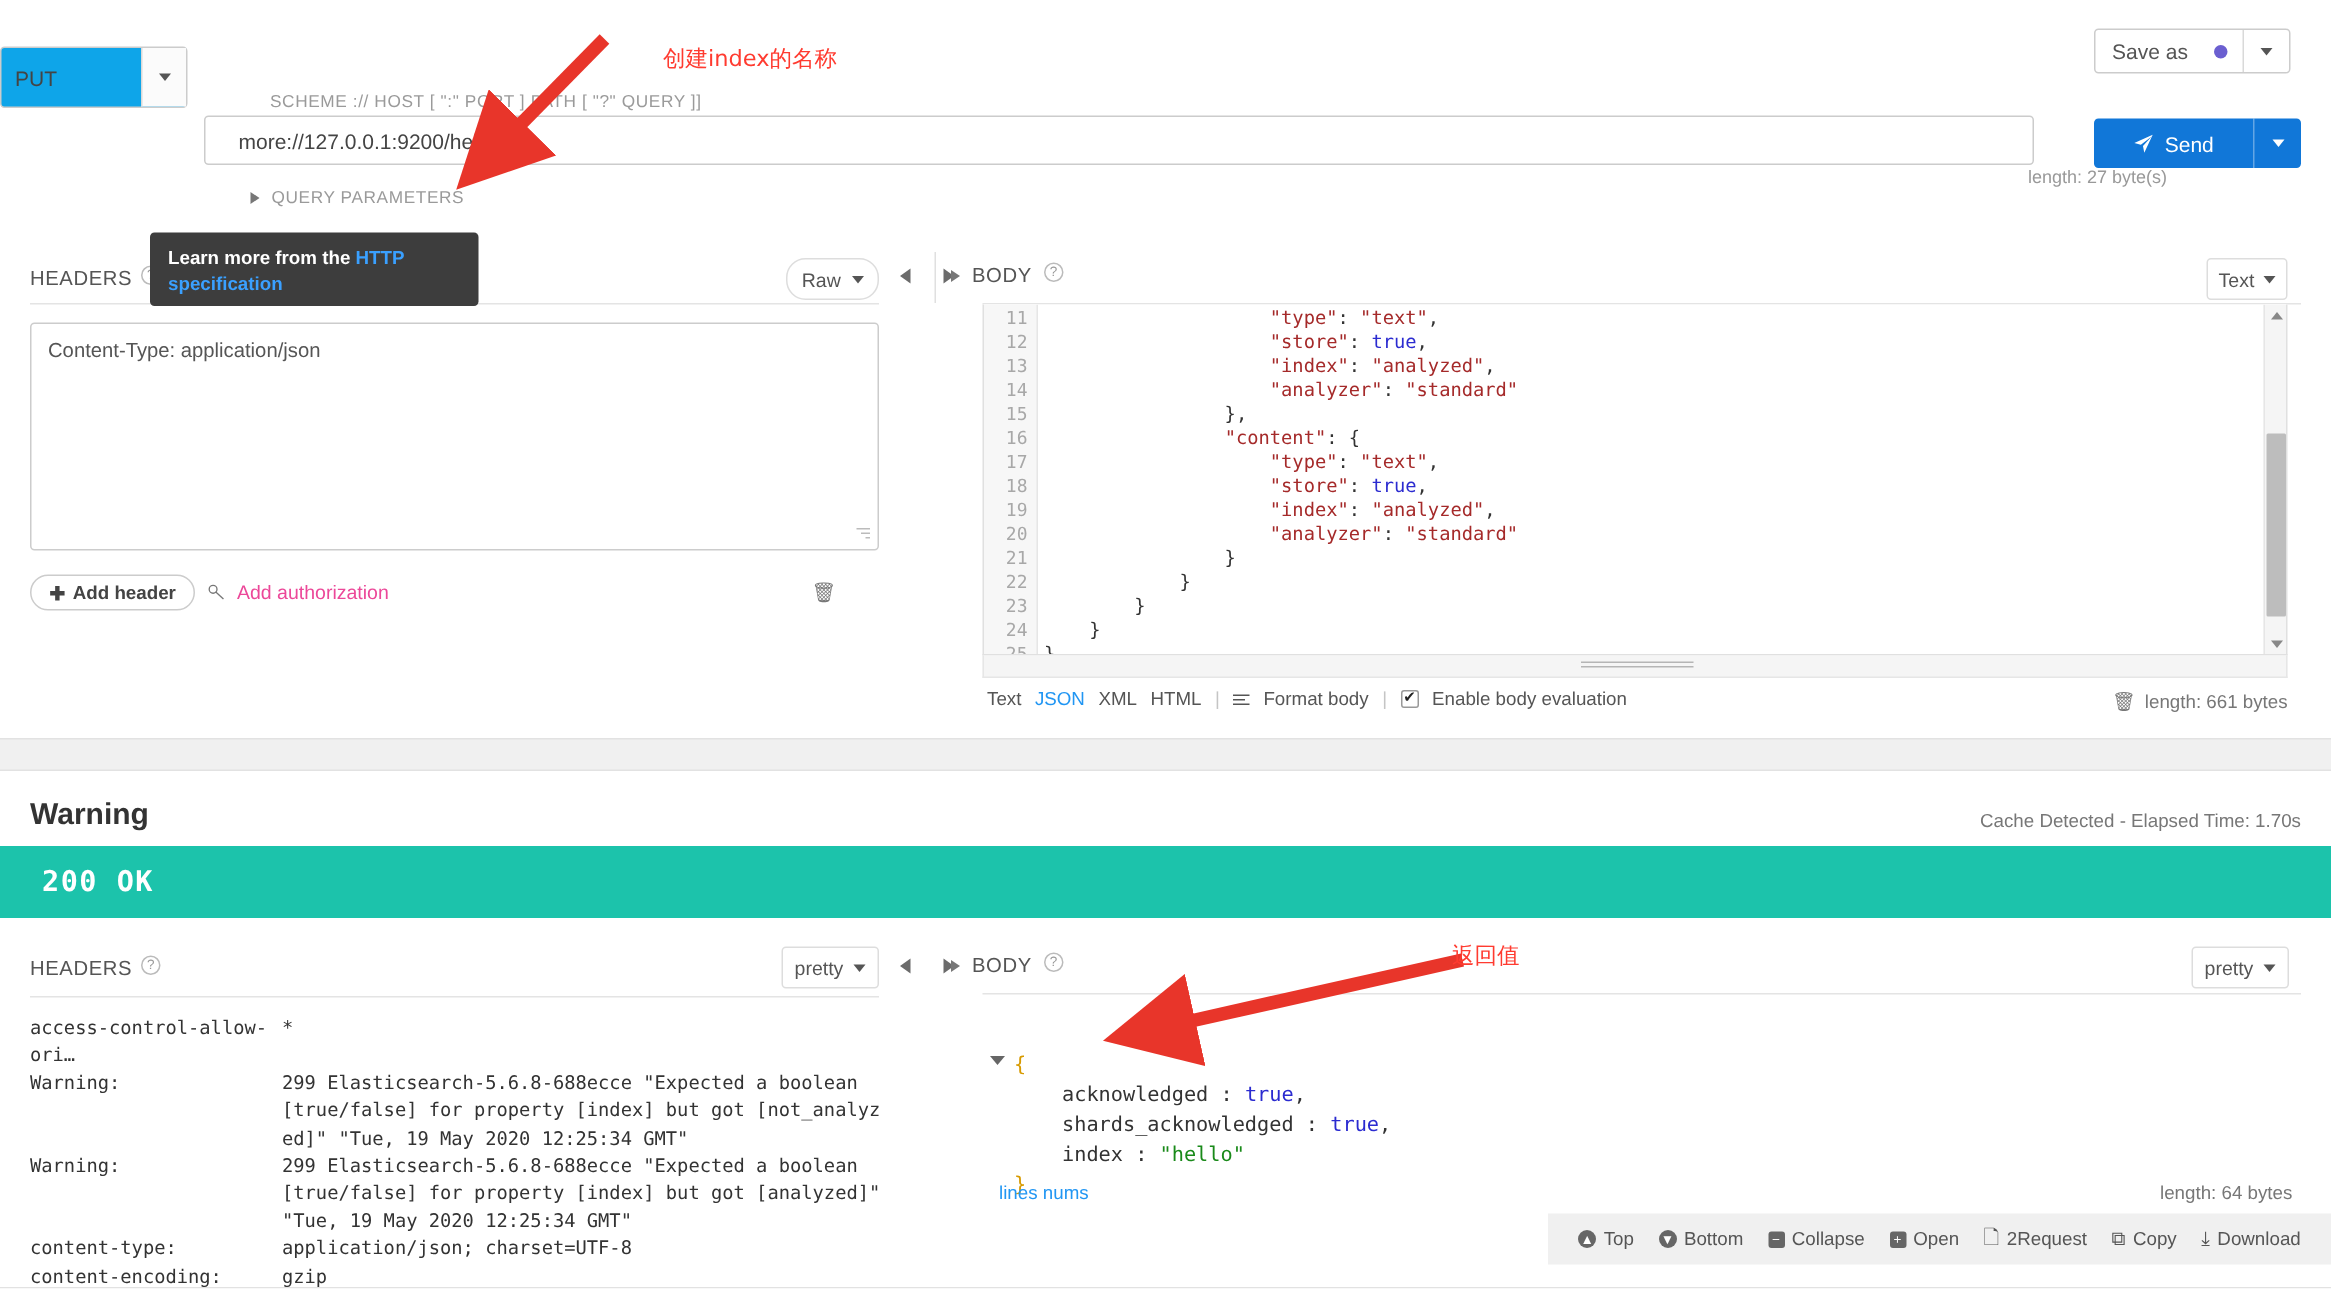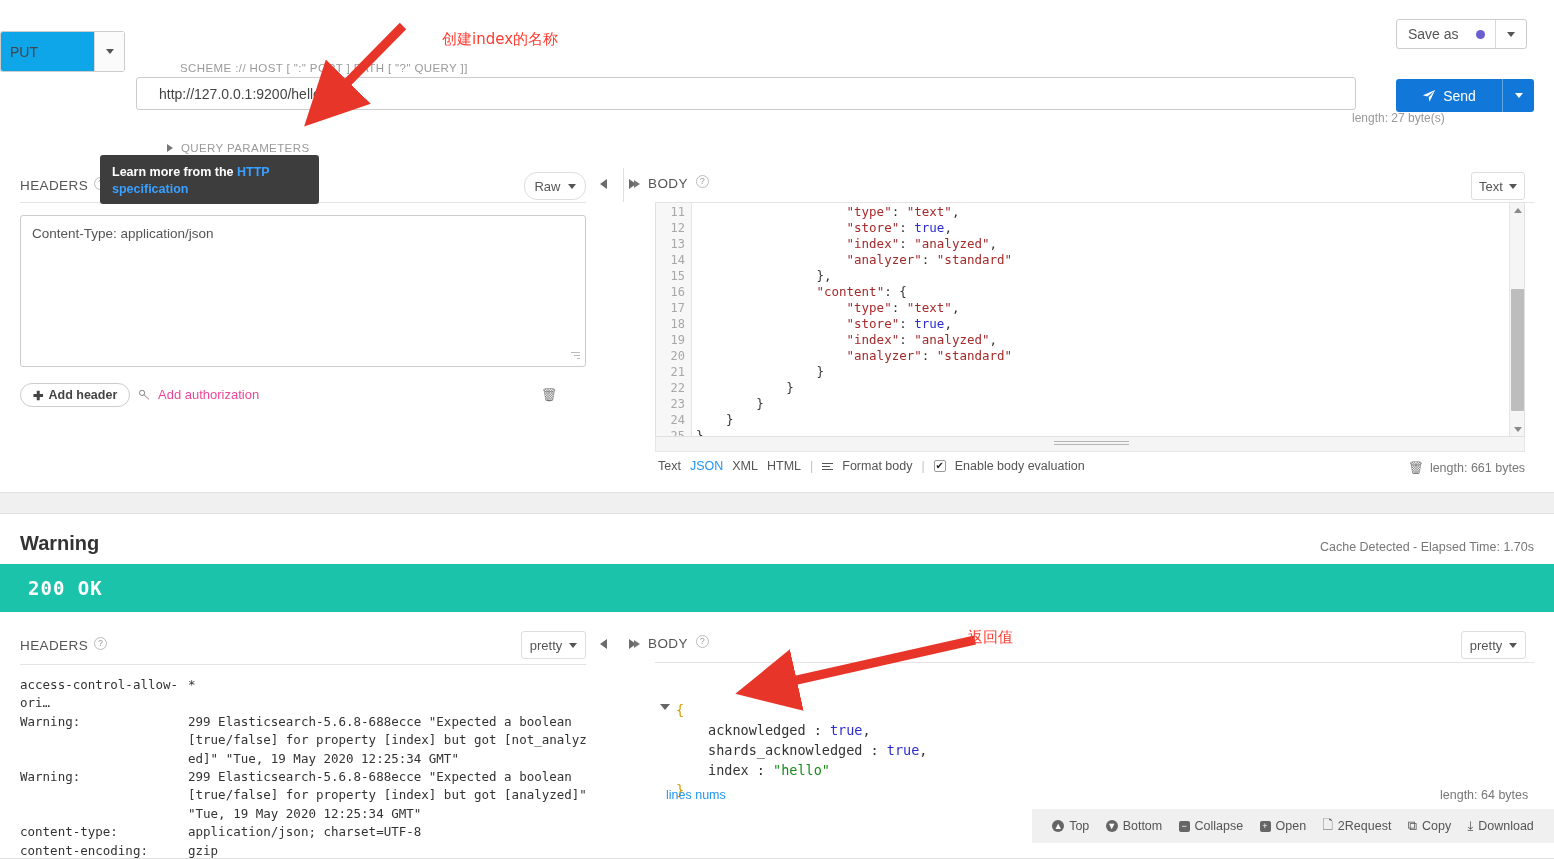--- a/index.html
+++ b/index.html
@@ -82,21 +82,21 @@
 
   .saveas {
     position:absolute; left:1396px; top:19px; height:30px; width:131px;
     border:1px solid #ccc; border-radius:3px; background:#fff; display:flex; align-items:stretch;
   }
   .saveas .main { flex:1; display:flex; align-items:center; padding-left:11px; font-size:14px; color:#555; position:relative; }
   .saveas .dot { position:absolute; right:10px; width:9px;height:9px;border-radius:50%; background:#6b5fd0; }
   .saveas .split { width:31px; border-left:1px solid #d9d9d9; display:flex; align-items:center; justify-content:center; }
 
   
-  .query-params { position:absolute; left:167px; top:126px; display:flex; align-items:center; gap:8px;margin-top:16px; }
+  .query-params { position:absolute; left:167px; top:126px; display:flex; align-items:center; gap:8px; }
   .tri-right { width:0;height:0;border-top:4px solid transparent;border-bottom:4px solid transparent;border-left:6px solid #777; }
 
   
   .hdr-title { position:absolute; left:20px; top:178px; display:flex; align-items:center; gap:6px; }
   .hdr-title .t { font-size:13.5px; color:#555; letter-spacing:.4px; }
   .q-icon {
     width:13px;height:13px;border:1px solid #bbb;border-radius:50%;
     font-size:9px; color:#999; display:flex;align-items:center;justify-content:center;
     line-height:1; margin-top:-4px;
   }
@@ -269,21 +269,21 @@
       <div class="lbl-url label-caps">SCHEME :// HOST [ ":" PORT ] PATH [ "?" QUERY ]]</div>
     </div>
 
     <div class="method-select">
       <div class="val">PUT</div>
       <div class="caret">
         <span class="caret-tri"></span>
       </div>
     </div>
 
-    <div class="url-input">http://127.0.0.1:9200/hello</div>
+    <div class="url-input">more://127.0.0.1:9200/hello</div>
 
     <div class="send-btn">
       <div class="main">
         <svg width="14" height="14" viewBox="0 0 16 16">
           <path d="M15 1 L1 7.2 L6 8.6 L14.2 2.3 L7.6 9.6 L8.6 14.6 Z" fill="#ffffff"></path>
         </svg>
         <span>Send</span>
       </div>
       <div class="split">
         <span class="caret-tri-w"></span>

